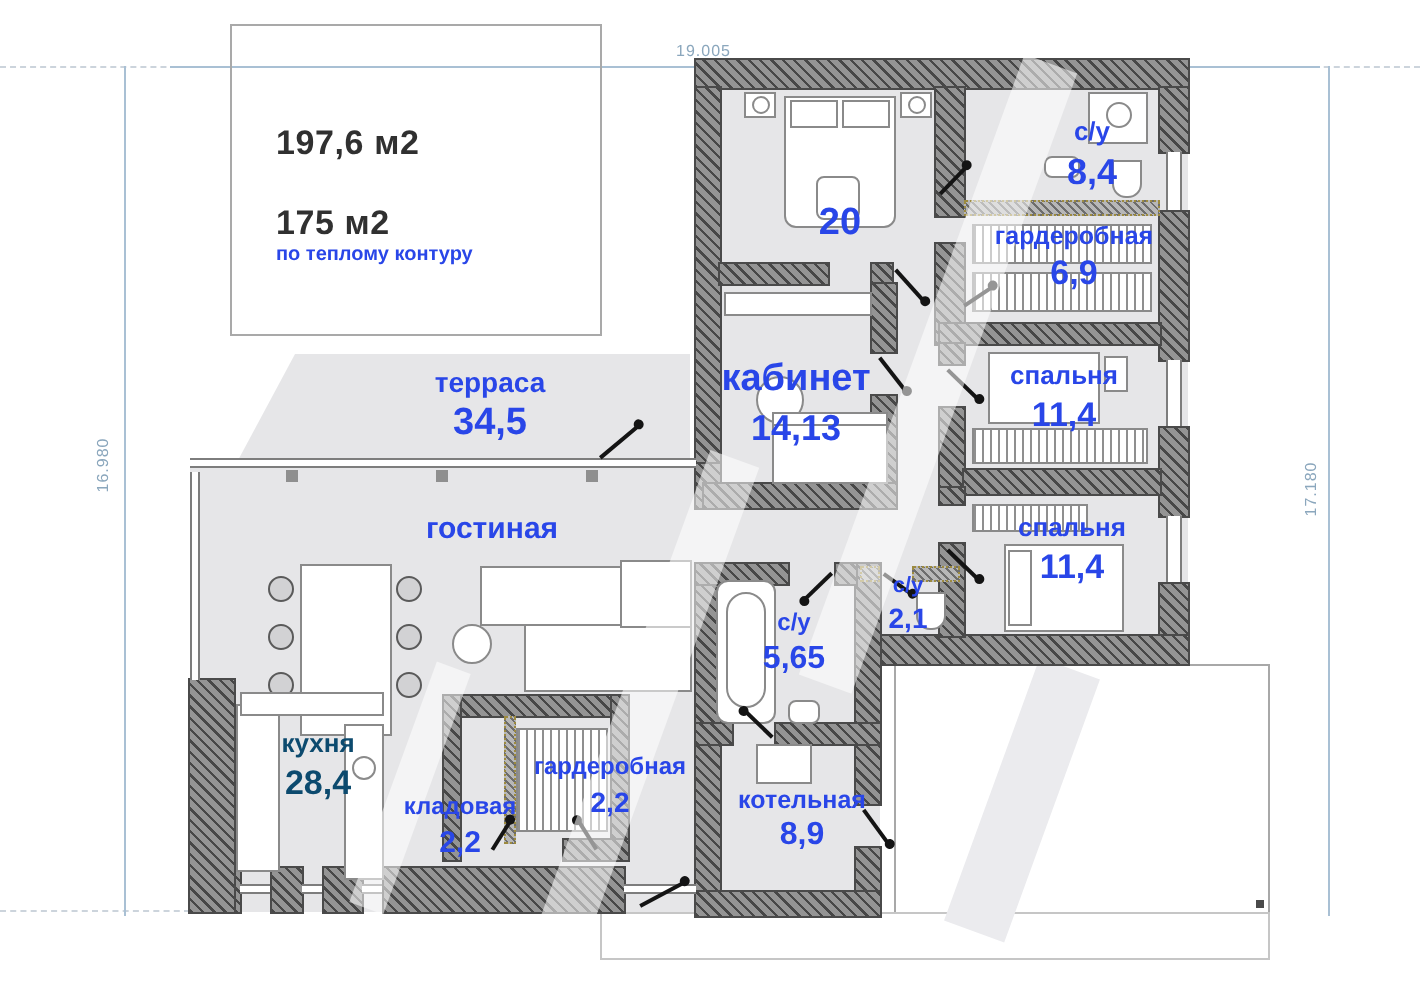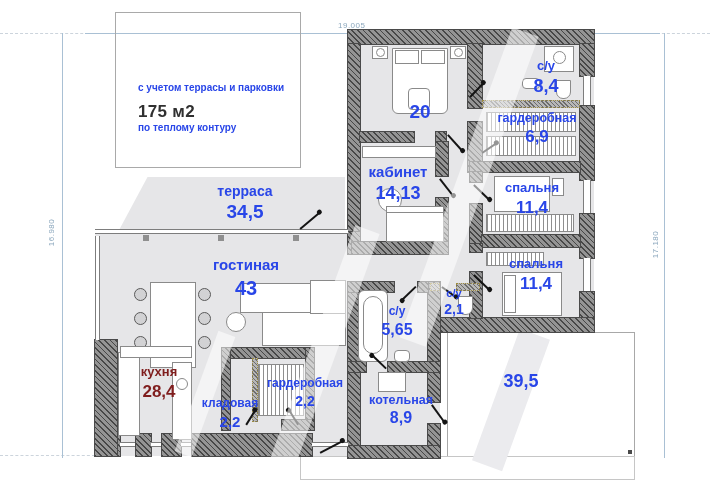--- a/index.html
+++ b/index.html
@@ -191,38 +191,37 @@
   <div class="leaf" style="left:432px;top:404px;width:22px;transform:rotate(54deg);"></div>
   <div class="leaf" style="left:246px;top:424px;width:18px;transform:rotate(-58deg);"></div>
   <div class="leaf" style="left:298px;top:424px;width:18px;transform:rotate(-122deg);"></div>
   <div class="leaf" style="left:320px;top:452px;width:26px;transform:rotate(-28deg);"></div>
 
   <div class="slash" style="left:312px;top:222px;width:26px;height:248px;"></div>
   <div class="slash" style="left:455px;top:22px;width:28px;height:330px;"></div>
   <div class="slash" style="left:196px;top:330px;width:18px;height:128px;"></div>
 
   <div id="titlebox"></div>
-  <div class="t-sub" style="left:138px;top:82px;color:#2946e8;">с учетом террасы и парковки</div>
+  <div class="t-big" style="left:138px;top:62px;">197,6 м2</div>
   <div class="t-big" style="left:138px;top:102px;">175 м2</div>
   <div class="t-sub" style="left:138px;top:122px;color:#2946e8;">по теплому контуру</div>
 
   <div id="labels">
       <div class="room-label" style="left: 245px; top: 182px; color: rgb(41, 70, 232);">
         <span class="rn" style="font-size: 14px;">терраса</span>
         <span class="rv" style="font-size: 19px;">34,5</span>
       </div>
       <div class="room-label" style="left: 246px; top: 255px; color: rgb(41, 70, 232);">
         <span class="rn" style="font-size: 15px;">гостиная</span>
-        <span class="rv" style="font-size: 20px;">43</span>
       </div>
       <div class="room-label" style="left: 420px; top: 100px; color: rgb(41, 70, 232);">
         <span class="rv" style="font-size: 19px;">20</span>
       </div>
       <div class="room-label" style="left: 398px; top: 162px; color: rgb(41, 70, 232);">
-        <span class="rn" style="font-size: 15px;">кабинет</span>
+        <span class="rn" style="font-size: 19px; margin-top: 16px;">кабинет</span>
         <span class="rv" style="font-size: 18px;">14,13</span>
       </div>
       <div class="room-label" style="left: 546px; top: 58px; color: rgb(41, 70, 232);">
         <span class="rn" style="font-size: 13px;">с/у</span>
         <span class="rv" style="font-size: 18px;">8,4</span>
       </div>
       <div class="room-label" style="left: 537px; top: 110px; color: rgb(41, 70, 232);">
         <span class="rn" style="font-size: 12.5px;">гардеробная</span>
         <span class="rv" style="font-size: 17px;">6,9</span>
       </div>
@@ -235,33 +234,32 @@
         <span class="rv" style="font-size: 17px;">11,4</span>
       </div>
       <div class="room-label" style="left: 454px; top: 286px; color: rgb(41, 70, 232);">
         <span class="rn" style="font-size: 11px;">с/у</span>
         <span class="rv" style="font-size: 14px;">2,1</span>
       </div>
       <div class="room-label" style="left: 397px; top: 304px; color: rgb(41, 70, 232);">
         <span class="rn" style="font-size: 12px;">с/у</span>
         <span class="rv" style="font-size: 16px;">5,65</span>
       </div>
-      <div class="room-label" style="left: 159px; top: 364px; color: #7f1d1d;">
+      <div class="room-label" style="left: 159px; top: 364px; color: #0c4a6e;">
         <span class="rn" style="font-size: 13px;">кухня</span>
         <span class="rv" style="font-size: 17px;">28,4</span>
       </div>
       <div class="room-label" style="left: 230px; top: 396px; color: rgb(41, 70, 232);">
         <span class="rn" style="font-size: 12px;">кладовая</span>
         <span class="rv" style="font-size: 15px;">2,2</span>
       </div>
       <div class="room-label" style="left: 305px; top: 376px; color: rgb(41, 70, 232);">
         <span class="rn" style="font-size: 12px;">гардеробная</span>
         <span class="rv" style="font-size: 14px;">2,2</span>
       </div>
       <div class="room-label" style="left: 401px; top: 392px; color: rgb(41, 70, 232);">
         <span class="rn" style="font-size: 12.5px;">котельная</span>
         <span class="rv" style="font-size: 16px;">8,9</span>
       </div>
       <div class="room-label" style="left: 521px; top: 370px; color: rgb(41, 70, 232);">
-        <span class="rv" style="font-size: 18px;">39,5</span>
       </div>
     </div>
 </div>
 
 </body></html>

